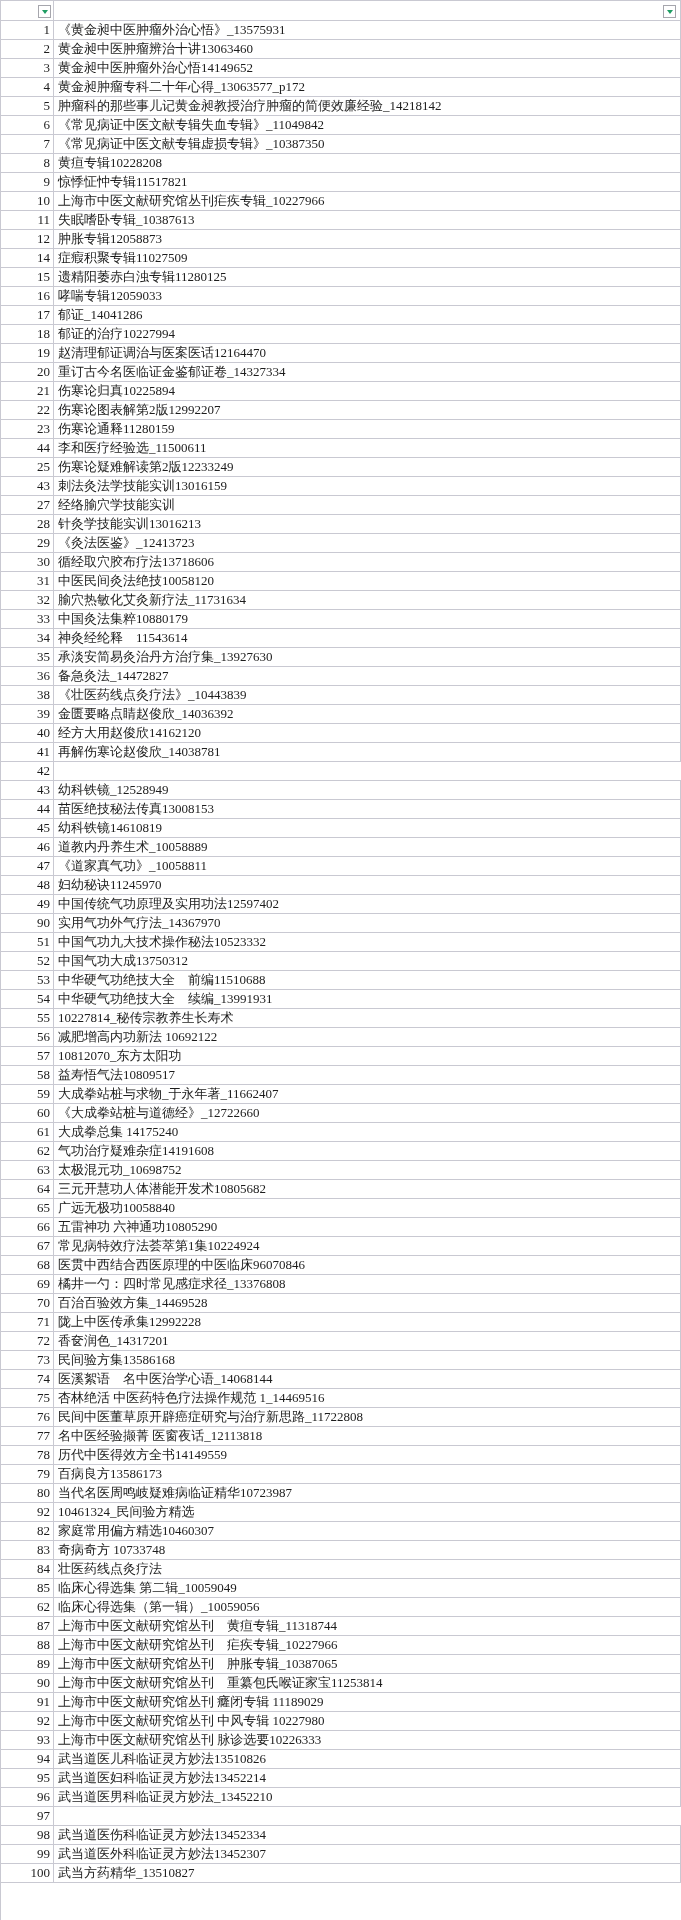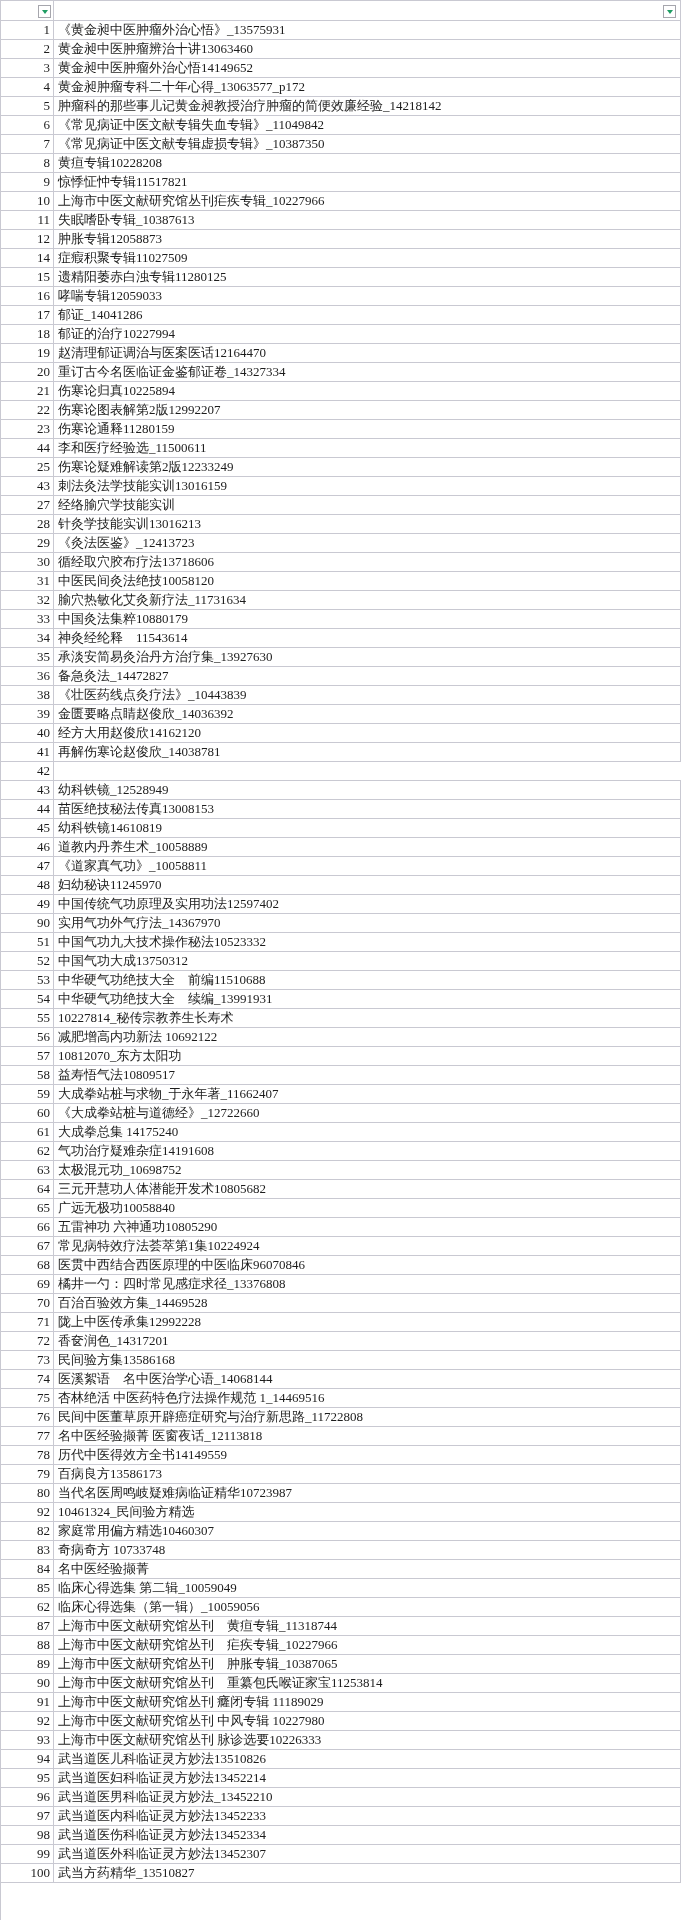--- a/index.html
+++ b/index.html
@@ -485,21 +485,21 @@
       <div class="cell col-b title">家庭常用偏方精选10460307</div>
     </div>
 
     <div class="row">
       <div class="cell col-a num">83</div>
       <div class="cell col-b title">奇病奇方 10733748</div>
     </div>
 
     <div class="row">
       <div class="cell col-a num">84</div>
-      <div class="cell col-b title">名中医经验撷菁</div>
+      <div class="cell col-b title">壮医药线点灸疗法</div>
     </div>
 
     <div class="row">
       <div class="cell col-a num">85</div>
       <div class="cell col-b title">临床心得选集 第二辑_10059049</div>
     </div>
 
     <div class="row">
       <div class="cell col-a num">62</div>
       <div class="cell col-b title">临床心得选集（第一辑）_10059056</div>
@@ -550,21 +550,20 @@
       <div class="cell col-b title">武当道医妇科临证灵方妙法13452214</div>
     </div>
 
     <div class="row">
       <div class="cell col-a num">96</div>
       <div class="cell col-b title">武当道医男科临证灵方妙法_13452210</div>
     </div>
 
     <div class="row">
       <div class="cell col-a num">97</div>
-      <div class="cell col-b title">武当道医内科临证灵方妙法13452233</div>
     </div>
 
     <div class="row">
       <div class="cell col-a num">98</div>
       <div class="cell col-b title">武当道医伤科临证灵方妙法13452334</div>
     </div>
 
     <div class="row">
       <div class="cell col-a num">99</div>
       <div class="cell col-b title">武当道医外科临证灵方妙法13452307</div>

